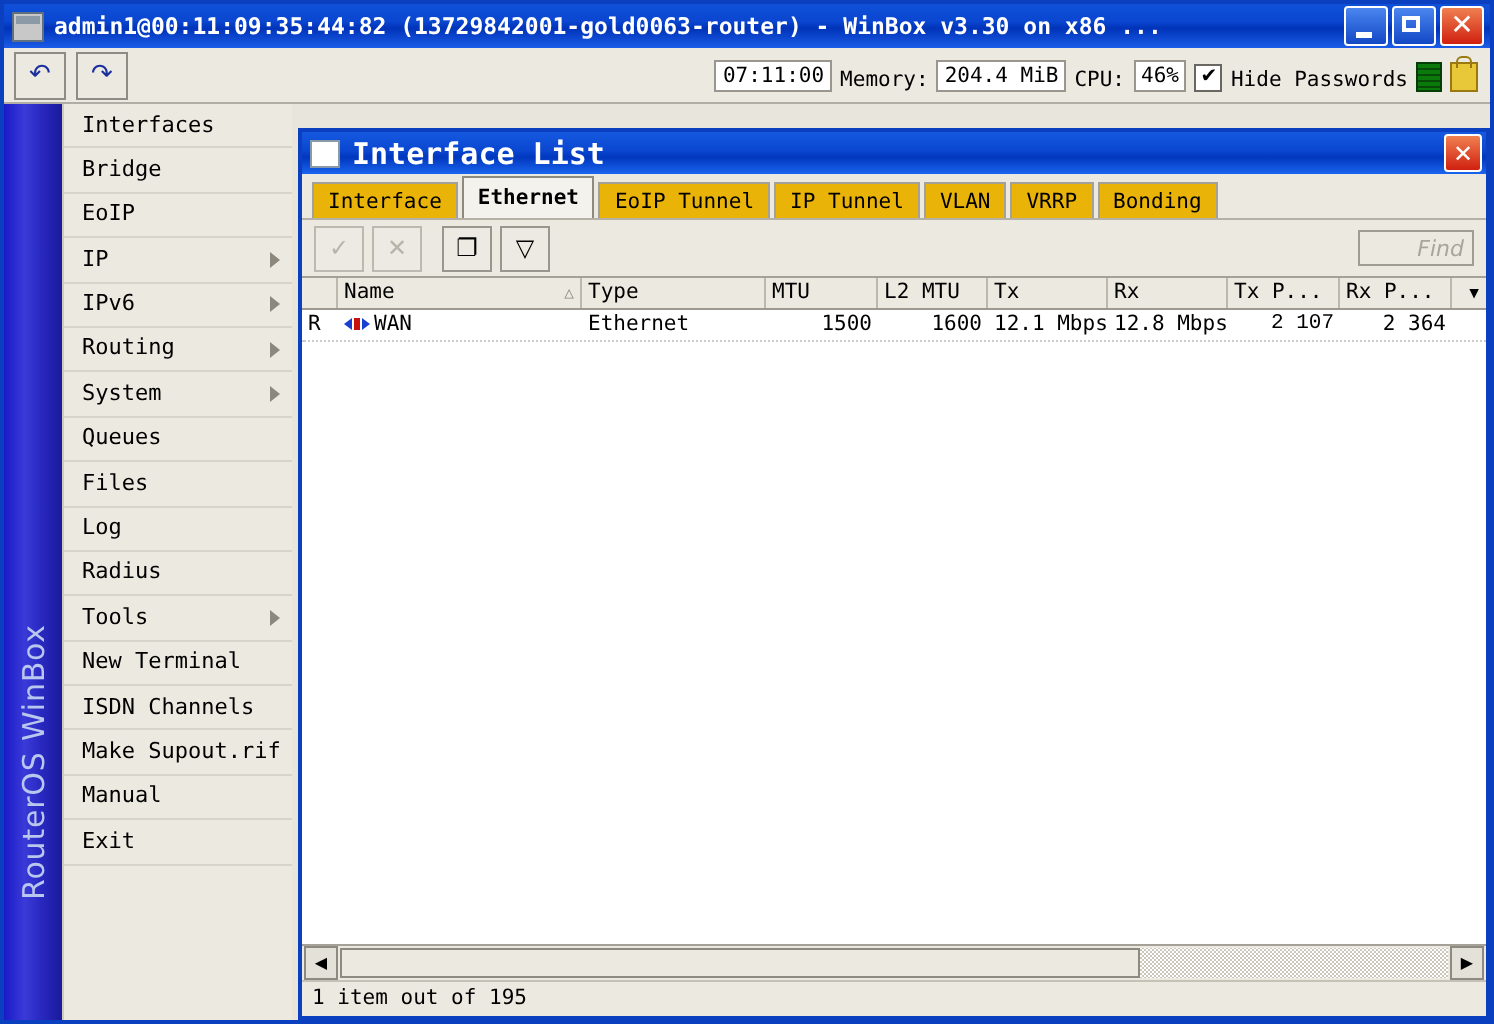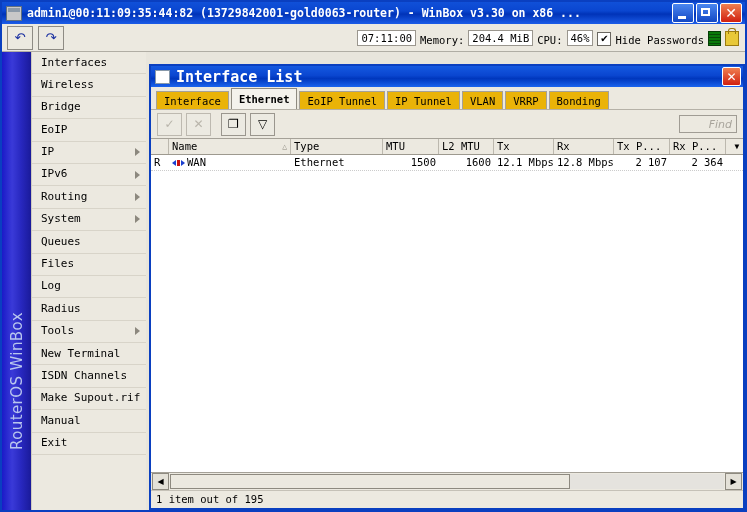--- a/index.html
+++ b/index.html
@@ -497,23 +497,20 @@
 
   <div class="sidebar">
     <div class="sidebar-strip">
       <div class="strip-text">RouterOS WinBox</div>
     </div>
     <div class="menu" id="menu">
         <div class="menu-item">
           <span class="lbl">Interfaces</span>
         </div>
         <div class="menu-item">
-          <span class="lbl">Wireless</span>
-        </div>
-        <div class="menu-item">
           <span class="lbl">Bridge</span>
         </div>
         <div class="menu-item">
           <span class="lbl">EoIP</span>
         </div>
         <div class="menu-item">
           <span class="lbl">IP</span>
           <span class="arrow"></span>
         </div>
         <div class="menu-item">
@@ -602,21 +599,21 @@
         </div>
       <div class="tbody" id="tbody">
           <div class="trow">
             <div class="td" style="width: 18px;">R</div>
             <div class="td" style="width: 122px;"><span class="if-icon"><i></i></span><span>WAN</span></div>
             <div class="td" style="width: 92px;">Ethernet</div>
             <div class="td num" style="width: 56px;">1500</div>
             <div class="td num" style="width: 55px;">1600</div>
             <div class="td num" style="width: 60px;">12.1 Mbps</div>
             <div class="td num" style="width: 60px;">12.8 Mbps</div>
-            <div class="td num" style="width: 56px;">2 107</div>
+            <div class="td num" style="width: 56px; font-family: Liberation Mono, monospace;">2 107</div>
             <div class="td num" style="width: 56px;">2 364</div>
           </div>
         </div>
     </div>
 
     <div class="hscroll">
       <div class="hs-arrow">◀</div>
       <div class="hs-track">
         <div class="hs-thumb" style="width:400px"></div>
       </div>

